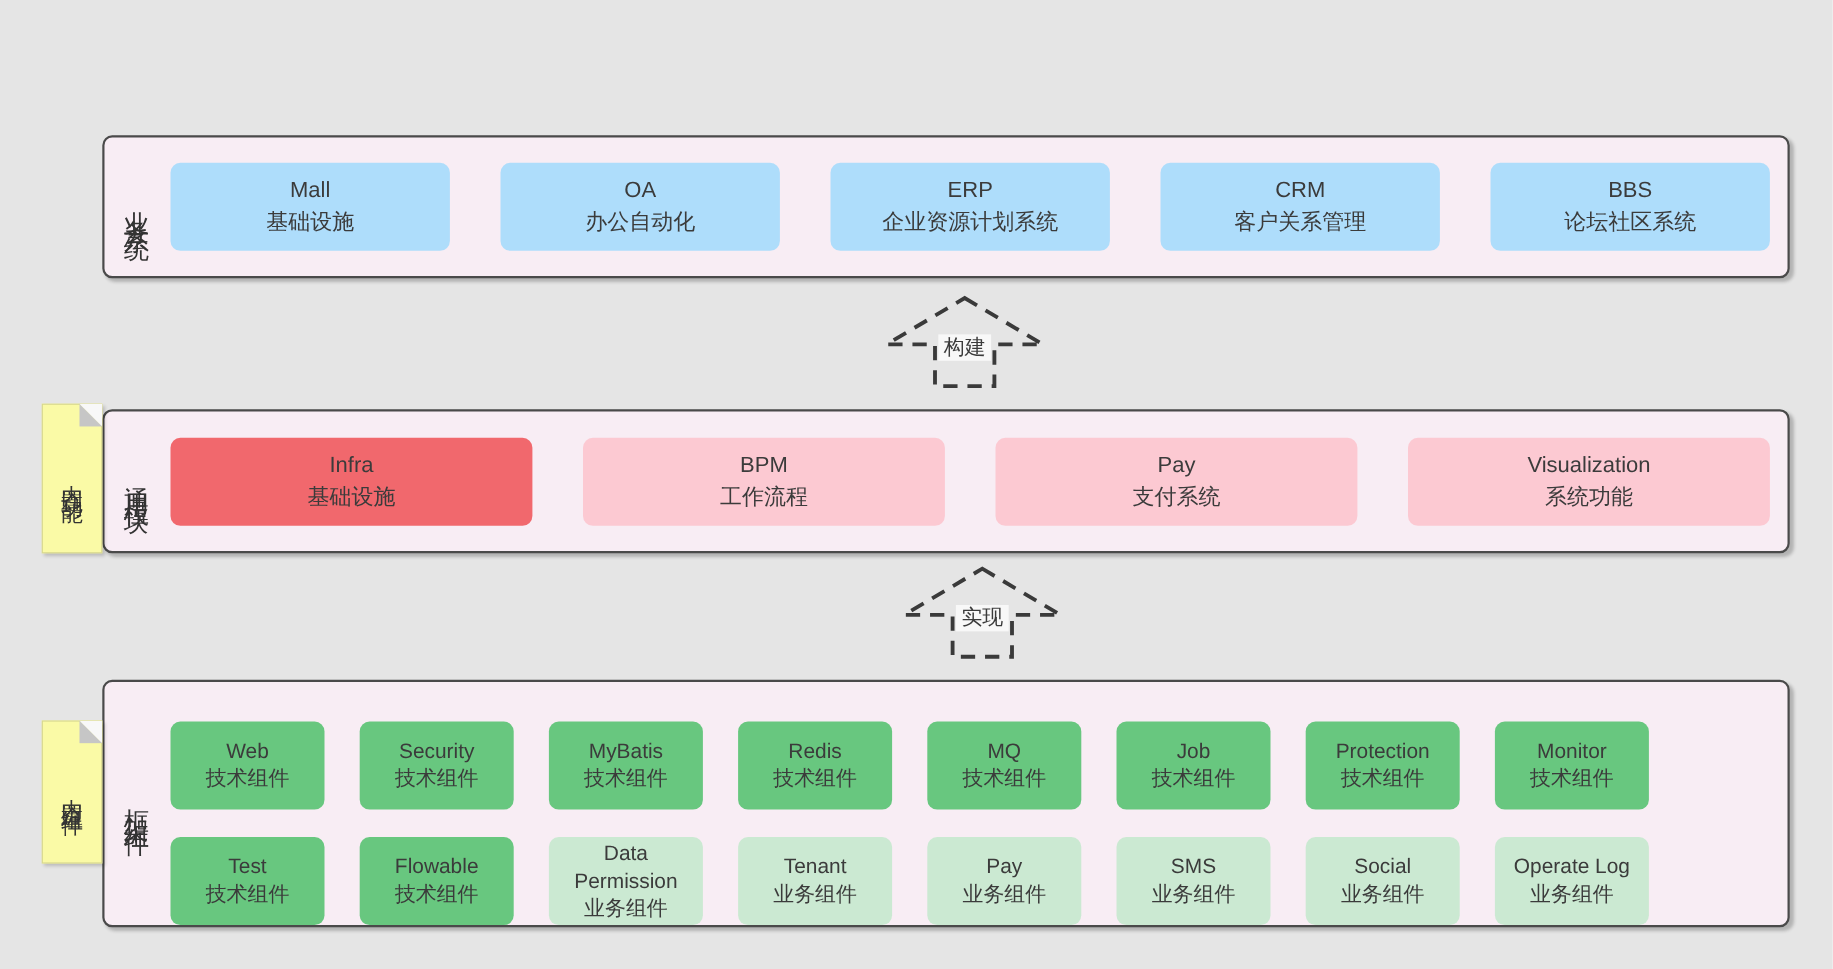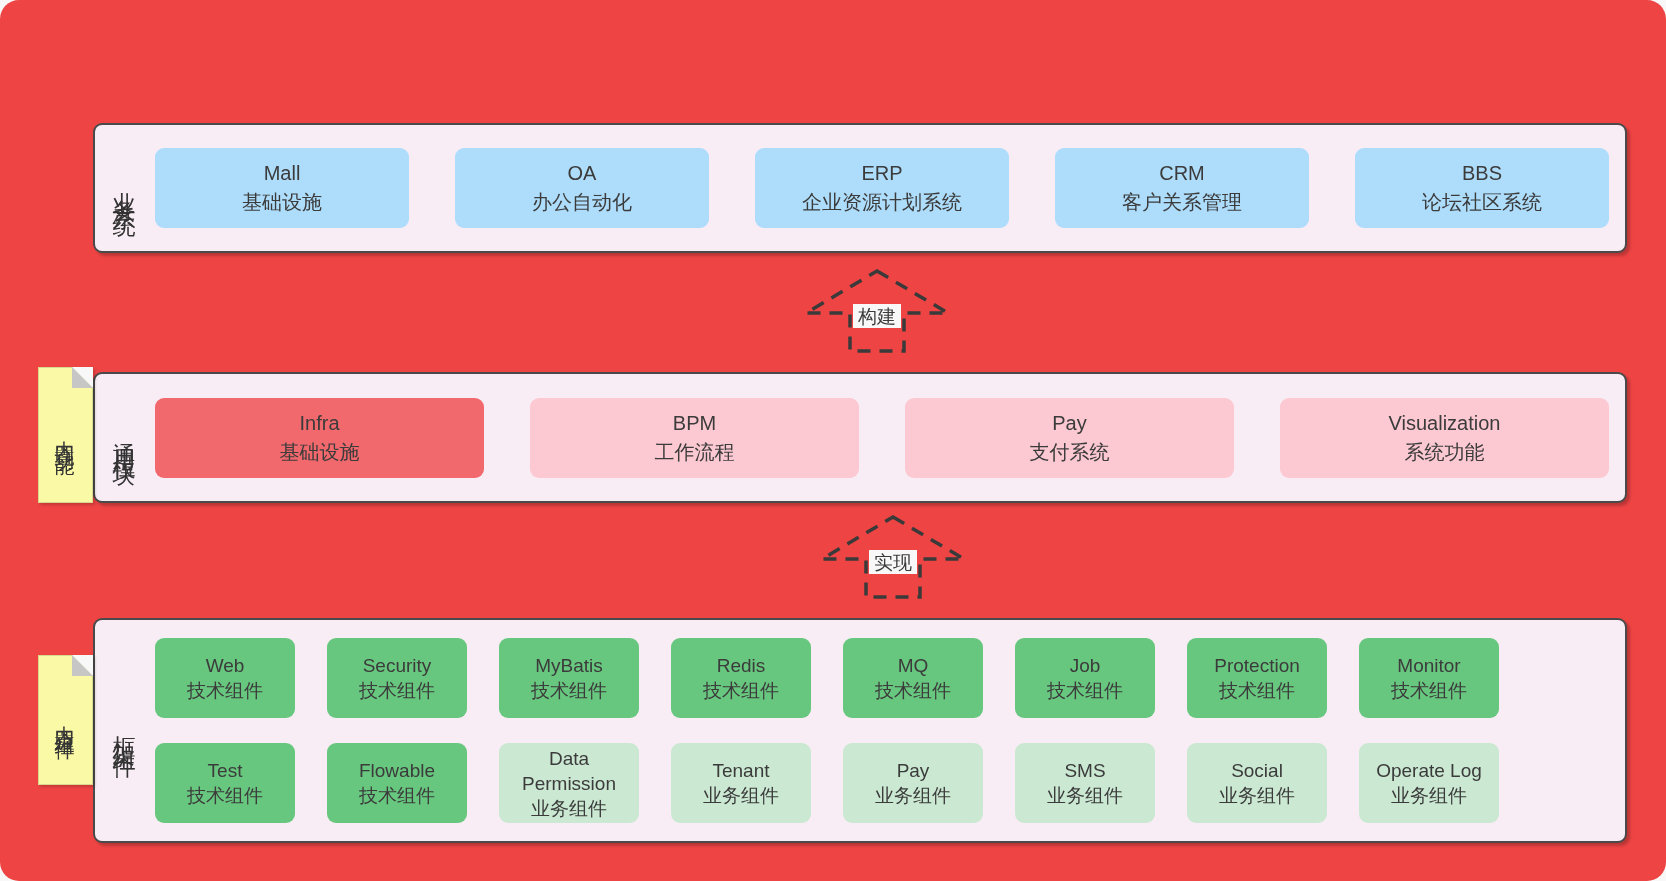--- a/index.html
+++ b/index.html
@@ -3,34 +3,34 @@
 <meta charset="utf-8">
 <style>
   * { box-sizing: border-box; }
   html, body { margin: 0; padding: 0; }
   body {
     width: 1666px; height: 881px;
     background: #f8f8f8;
     font-family: "Liberation Sans", sans-serif;
     overflow: hidden;
   }
-  .canvas { position: relative; width: 1666px; height: 881px; background: #ef4444; border-radius: 19px; }
+  .canvas { position: relative; width: 1666px; height: 881px; background: #e5e5e5; }
 
   
   .panel {
     position: absolute; left: 93px; width: 1534px;
     background: #f8edf4;
     border: 2px solid #4a4a4a;
     border-radius: 9px;
     box-shadow: 3px 3px 3px rgba(0,0,0,0.22);
     display: flex; align-items: center;
   }
   .panel-top    { top: 123px; height: 130px; }
   .panel-mid    { top: 372px; height: 131px; }
-  .panel-bottom { top: 618px; height: 225px; }
+  .panel-bottom { top: 618px; height: 225px; align-items: flex-end; }
 
   .panel-label {
     flex: 0 0 60px; height: 100%;
     display: flex; align-items: center; justify-content: center;
   }
   .v-text {
     writing-mode: vertical-rl; text-orientation: upright;
     font-size: 23px; letter-spacing: 7px; color: #333;
   }
 

